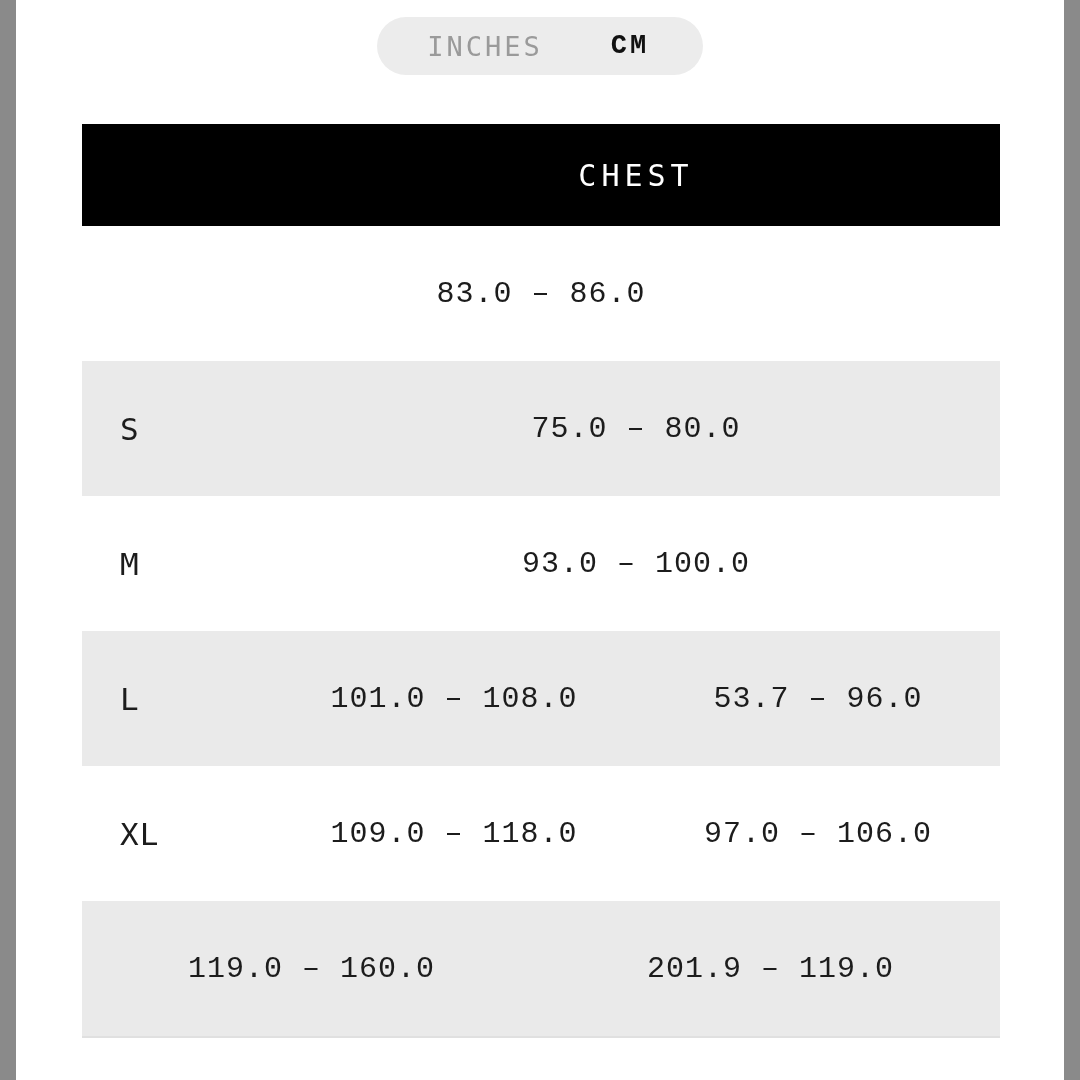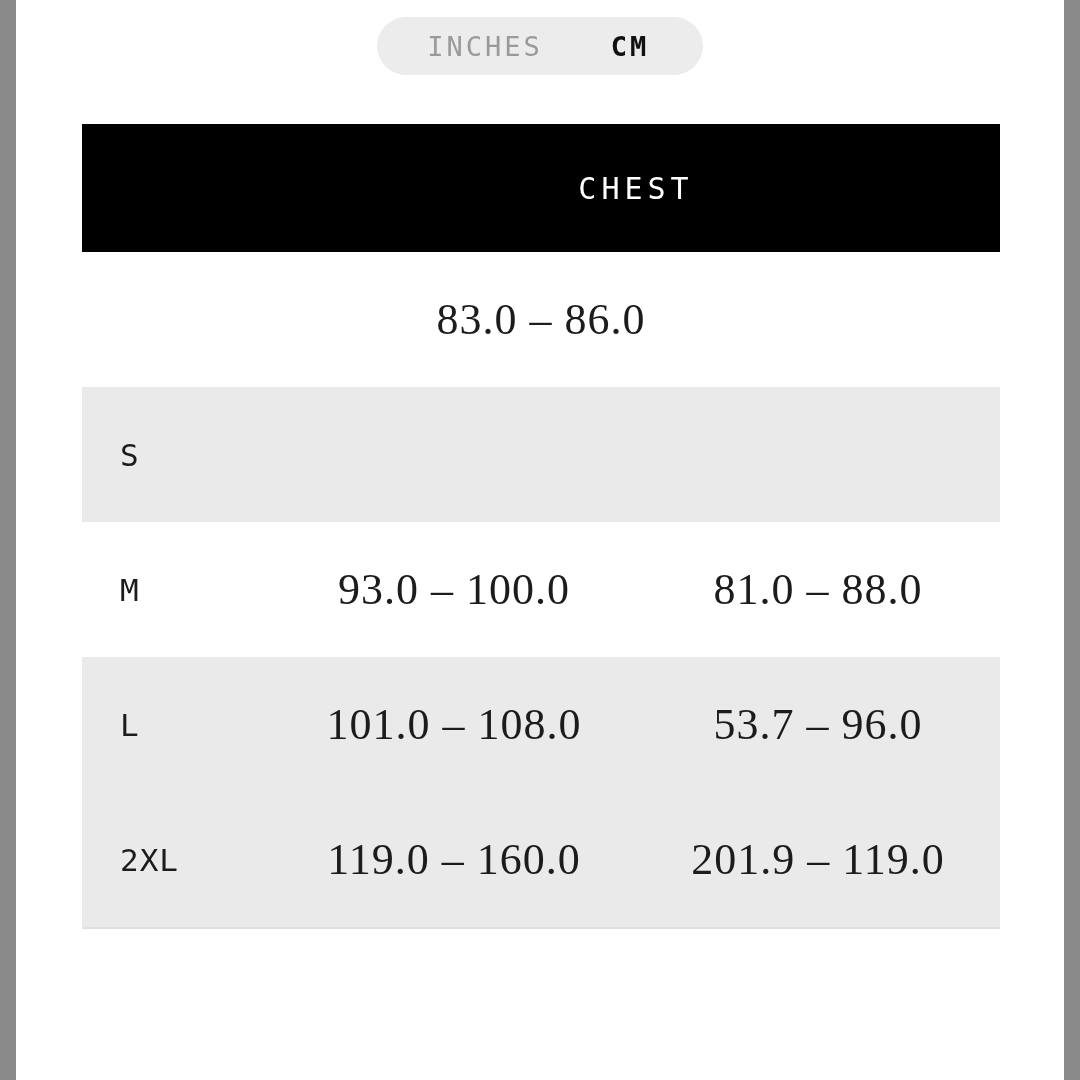--- a/index.html
+++ b/index.html
@@ -50,33 +50,34 @@
   }
   .unit-opt.inactive {
     color: #9a9a9a;
     font-weight: 400;
     width: 180px;
   }
   .unit-opt.active {
     color: #111111;
     font-weight: 700;
     width: 110px;
+    font-family: Liberation Mono, monospace;
   }
 
   
   .table {
     position: absolute;
     left: 66px;
     top: 124px;
     width: 918px;
   }
   .thead {
     display: flex;
     background: #000000;
-    height: 128px;
+    height: 102px;
     align-items: center;
   }
   .th-size {
     width: 190px;
     flex: 0 0 190px;
   }
   .th-col {
     flex: 1 1 0;
     text-align: center;
     color: #ffffff;
@@ -102,22 +103,22 @@
     padding-left: 38px;
     box-sizing: border-box;
     font-family: "DejaVu Sans Mono", monospace;
     font-size: 31px;
     color: #1c1c1c;
     letter-spacing: 1px;
   }
   .cell-val {
     flex: 1 1 0;
     text-align: center;
-    font-family: Liberation Serif, serif;
-    font-size: 44px;
+    font-family: Liberation Mono, monospace;
+    font-size: 30px;
     color: #1c1c1c;
     letter-spacing: 1px;
   }
   .edge-left {
     position: absolute;
     left: 0; top: 0;
     width: 16px; height: 1080px;
     background: #8a8a8a;
   }
   .edge-right {
@@ -147,36 +148,40 @@
         <div class="th-size"></div>
         <div class="th-col">CHEST</div>
       </div>
 
       <div class="row">
         <div class="cell-val">83.0 – 86.0</div>
       </div>
 
       <div class="row alt">
         <div class="cell-size">S</div>
+        <div class="cell-val">75.0 – 80.0</div>
       </div>
 
       <div class="row">
         <div class="cell-size">M</div>
         <div class="cell-val">93.0 – 100.0</div>
-        <div class="cell-val">81.0 – 88.0</div>
       </div>
 
       <div class="row alt">
         <div class="cell-size">L</div>
         <div class="cell-val">101.0 – 108.0</div>
         <div class="cell-val">53.7 – 96.0</div>
       </div>
 
+      <div class="row">
+        <div class="cell-size">XL</div>
+        <div class="cell-val">109.0 – 118.0</div>
+        <div class="cell-val">97.0 – 106.0</div>
+      </div>
 
       <div class="row alt last">
-        <div class="cell-size">2XL</div>
         <div class="cell-val">119.0 – 160.0</div>
         <div class="cell-val">201.9 – 119.0</div>
       </div>
 
     </div>
   </div>
 </div>
 
 </body></html>

